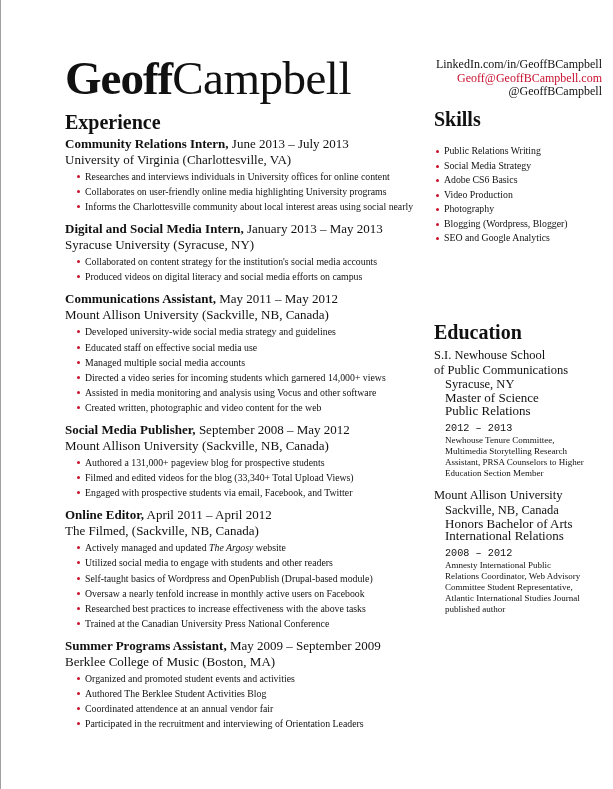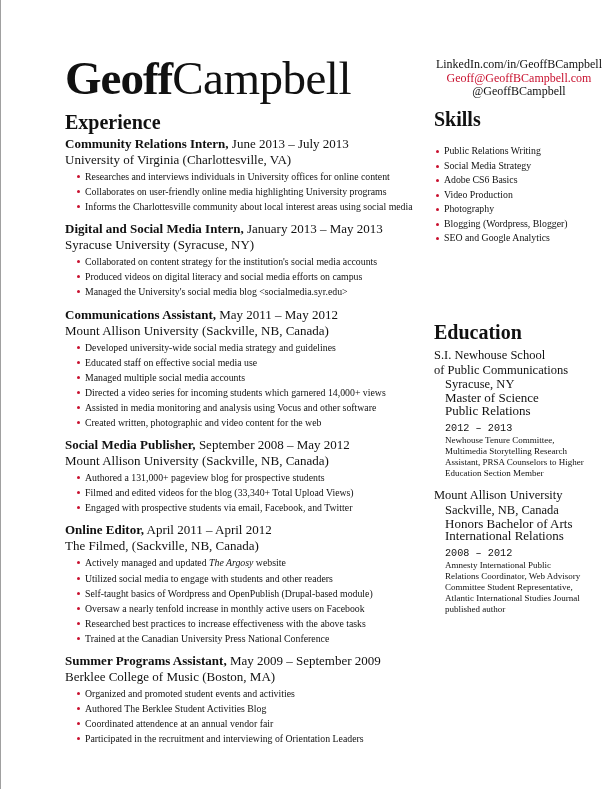--- a/index.html
+++ b/index.html
@@ -7,21 +7,21 @@
     width: 613px; height: 789px; overflow: hidden; position: relative;
     font-family: "Liberation Serif", "DejaVu Serif", serif; color: #111;
     border-left: 1px solid #a0a0a0; box-sizing: border-box;
   }
   .page { position: absolute; left: 12px; top: 0; width: 613px; height: 789px; }
 
   .name { position: absolute; left: 52px; top: 50px; font-size: 47px; line-height: 56px; letter-spacing: -0.5px; white-space: nowrap; }
   .name .first { font-weight: bold; letter-spacing: -1px; }
   .name .last { font-weight: normal; }
 
-  .contact { position: absolute; right: 24px; top: 58px; text-align: center; font-size: 12px; line-height: 13.5px; }
+  .contact { position: absolute; right: 24px; top: 58px; text-align: right; font-size: 12px; line-height: 13.5px; }
   .contact .email { color: #c8102e; }
 
   .section-title { font-size: 20px; line-height: 24px; font-weight: bold; margin: 0; }
   .exp-title { position: absolute; left: 52px; top: 110px; }
 
   .experience { position: absolute; left: 52px; top: 136px; width: 365px; }
   .job { margin-bottom: 7px; }
   .job-head { font-size: 13px; line-height: 16px; white-space: nowrap; }
   .job-head .role { font-weight: bold; }
   .job-org { font-size: 13px; line-height: 16px; white-space: nowrap; }
@@ -61,30 +61,29 @@
 
   <h2 class="section-title exp-title">Experience</h2>
 
   <div class="experience" id="experience">
       <div class="job">
         <div class="job-head"><span class="role">Community Relations Intern,</span> <span>June 2013 – July 2013</span></div>
         <div class="job-org"><span>University of Virginia</span> <span>(Charlottesville, VA)</span></div>
         <ul class="bullets">
           <li>Researches and interviews individuals in University offices for online content</li>
           <li>Collaborates on user-friendly online media highlighting University programs</li>
-          <li>Informs the Charlottesville community about local interest areas using social media</li>
+          <li>Informs the Charlottesville community about local interest areas using social nearly</li>
         </ul>
       </div>
       <div class="job">
         <div class="job-head"><span class="role">Digital and Social Media Intern,</span> <span>January 2013 – May 2013</span></div>
         <div class="job-org"><span>Syracuse University</span> <span>(Syracuse, NY)</span></div>
         <ul class="bullets">
           <li>Collaborated on content strategy for the institution's social media accounts</li>
           <li>Produced videos on digital literacy and social media efforts on campus</li>
-          <li>Managed the University's social media blog &lt;socialmedia.syr.edu&gt;</li>
         </ul>
       </div>
       <div class="job">
         <div class="job-head"><span class="role">Communications Assistant,</span> <span>May 2011 – May 2012</span></div>
         <div class="job-org"><span>Mount Allison University</span> <span>(Sackville, NB, Canada)</span></div>
         <ul class="bullets">
           <li>Developed university-wide social media strategy and guidelines</li>
           <li>Educated staff on effective social media use</li>
           <li>Managed multiple social media accounts</li>
           <li>Directed a video series for incoming students which garnered 14,000+ views</li>

